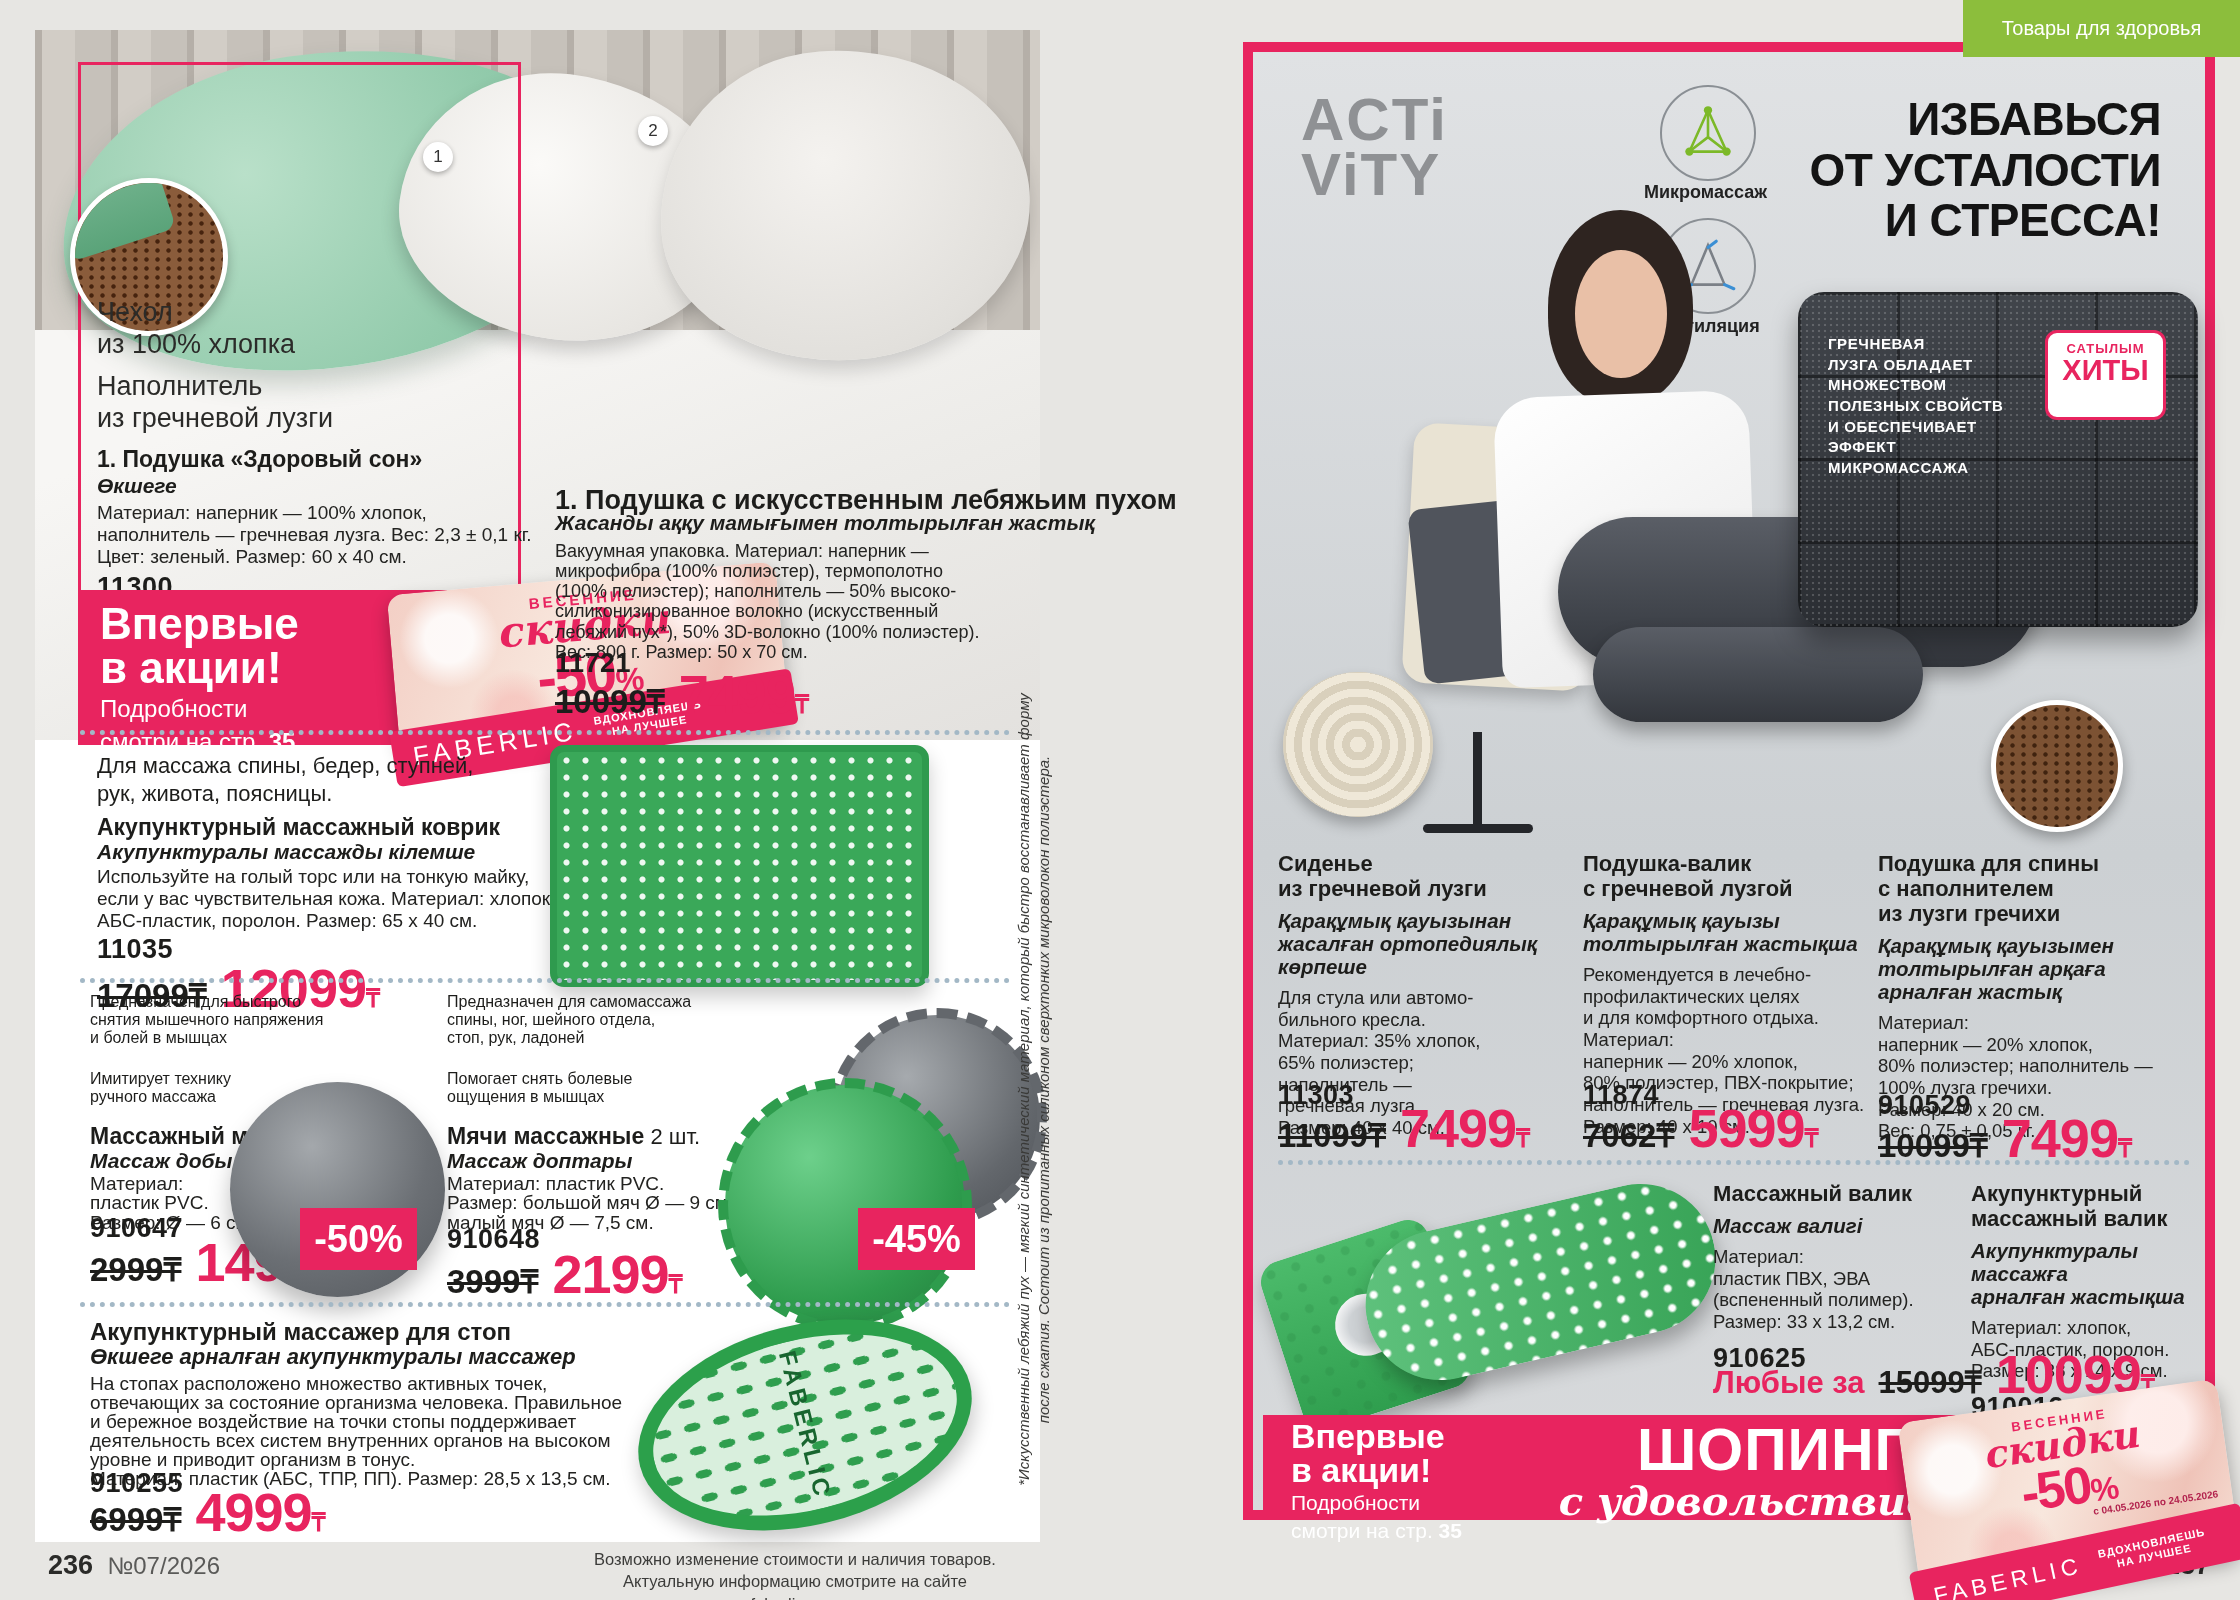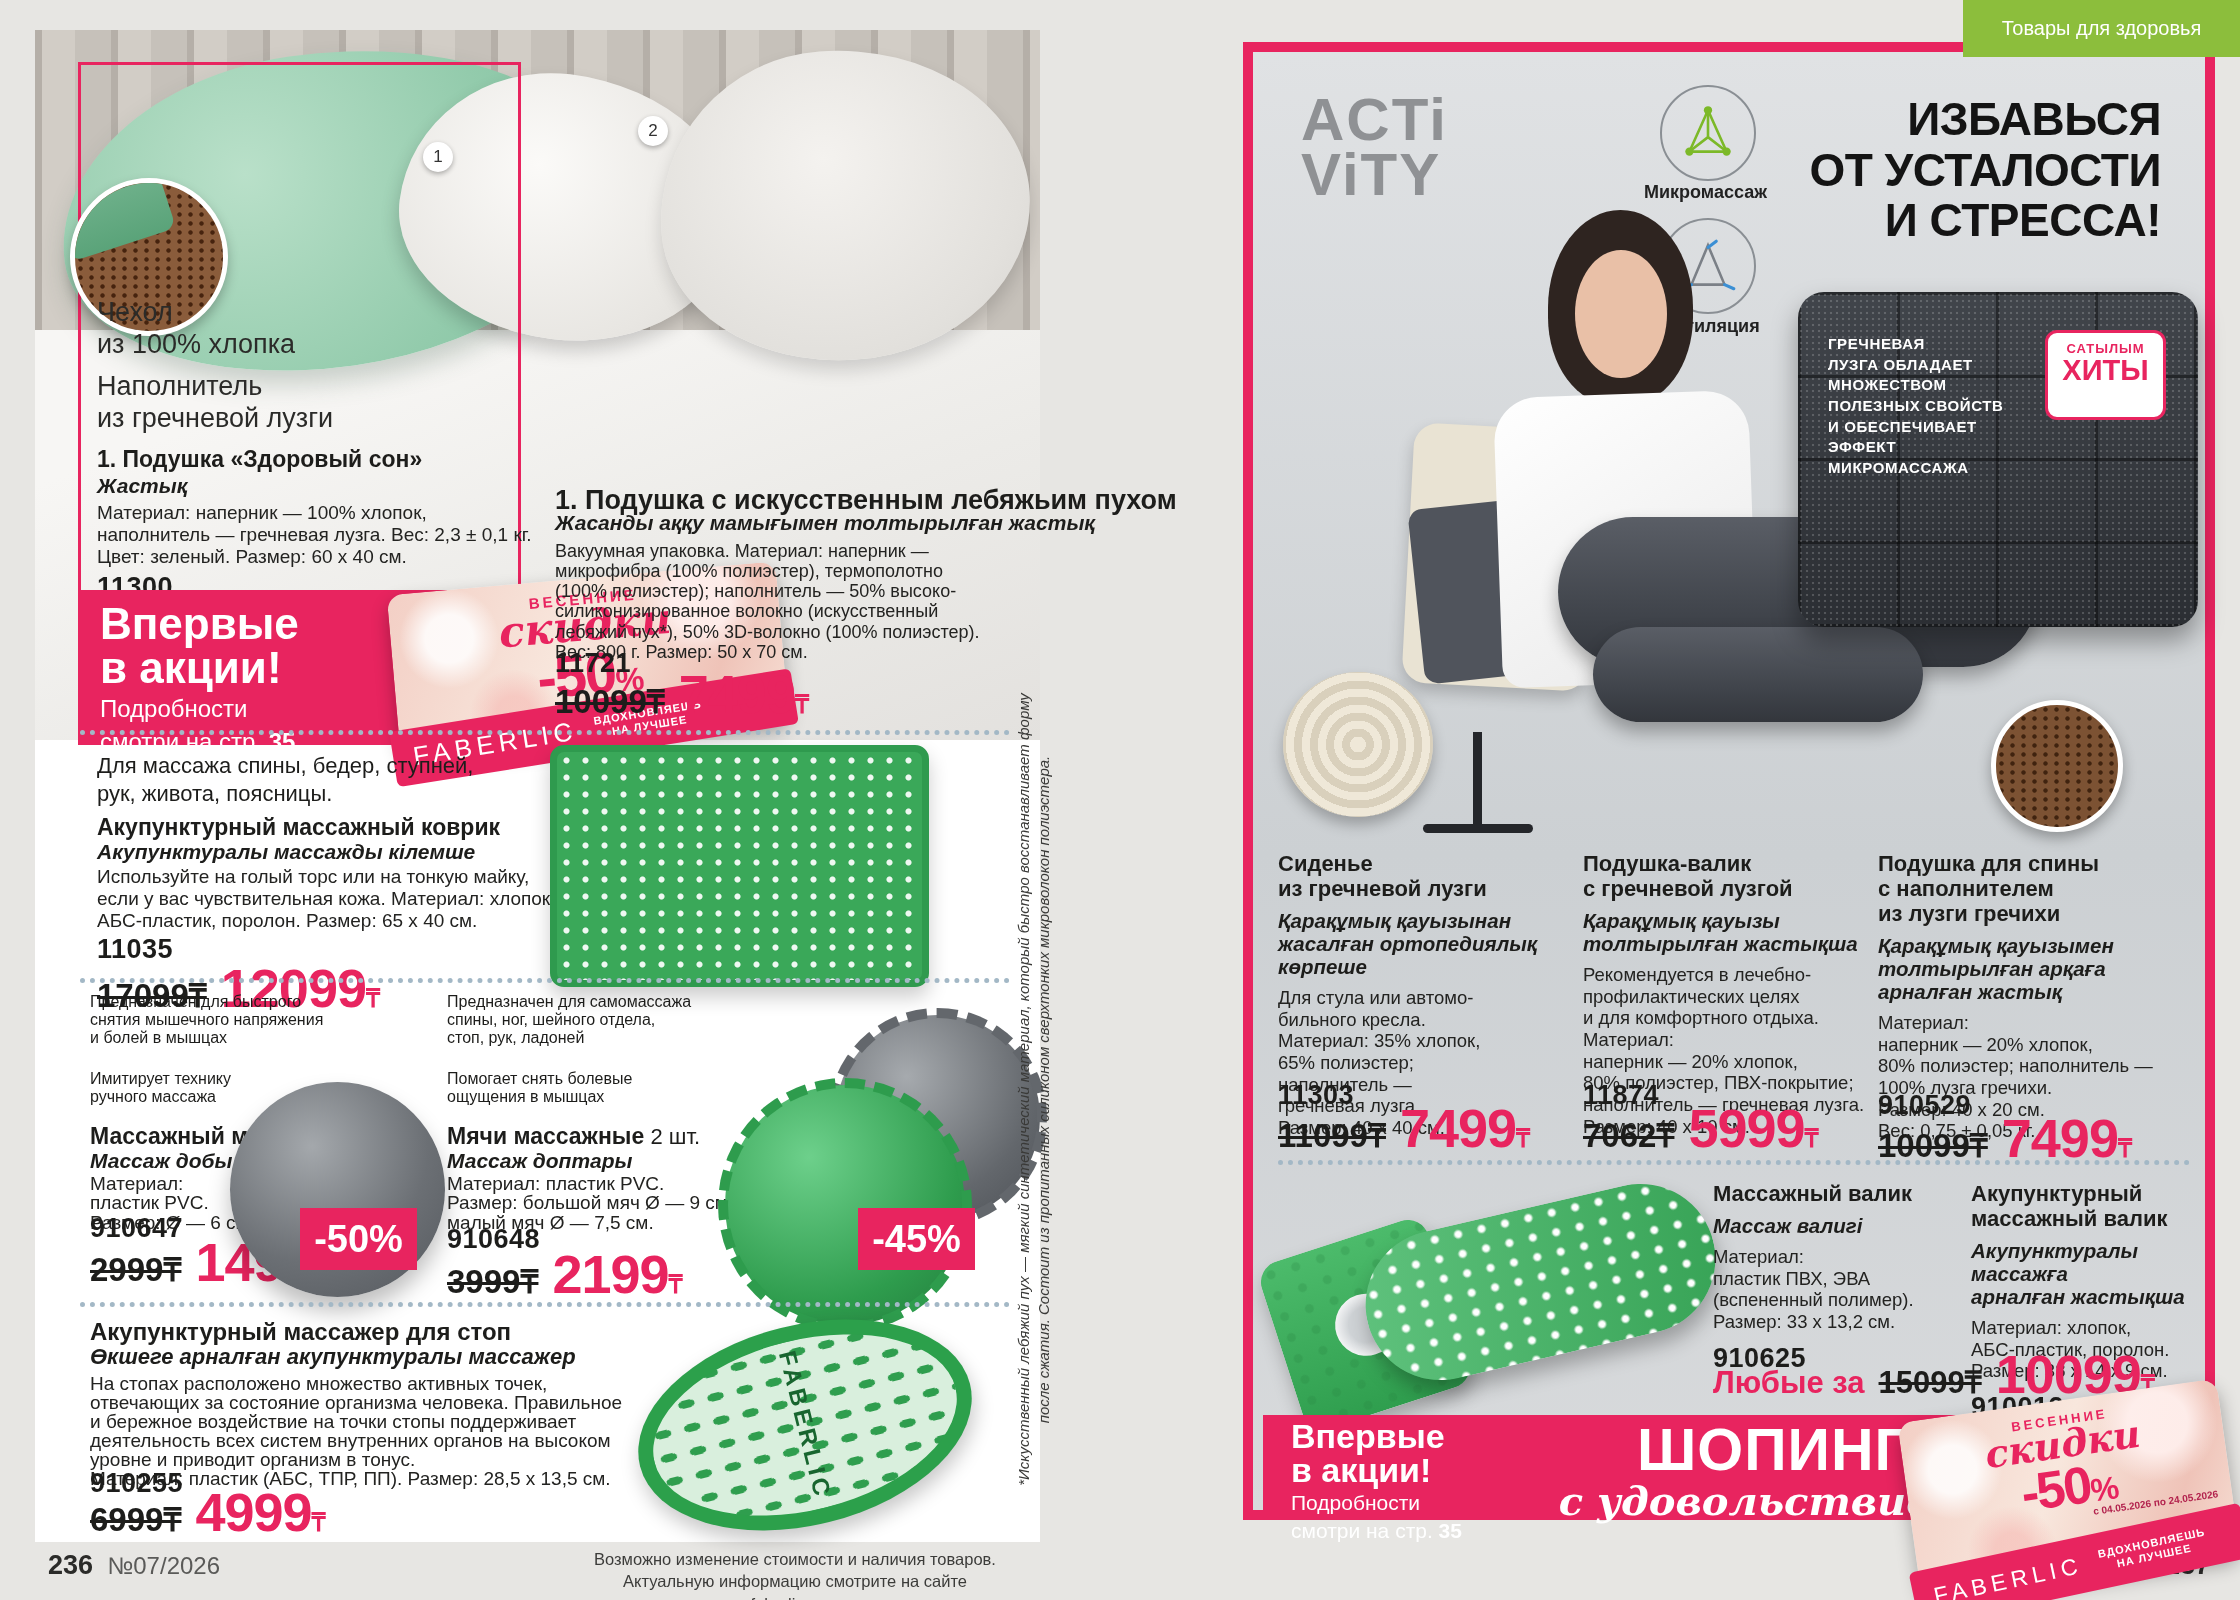--- a/index.html
+++ b/index.html
@@ -136,21 +136,21 @@
 
     <div class="abs num-badge" style="left:388px;top:112px;">1</div>
     <div class="abs num-badge" style="left:603px;top:86px;">2</div>
 
     <div class="abs callout pre" style="left:62px;top:266px;">Чехол
 из 100% хлопка</div>
     <div class="abs callout pre" style="left:62px;top:340px;">Наполнитель
 из гречневой лузги</div>
 
     <div class="abs title" style="left:62px;top:416px;">1. Подушка «Здоровый сон»</div>
-    <div class="abs kz" style="left:62px;top:444px;">Жастық</div>
+    <div class="abs kz" style="left:62px;top:444px;">Өкшеге</div>
     <div class="abs desc pre" style="left:62px;top:472px;">Материал: наперник — 100% хлопок,
 наполнитель — гречневая лузга. Вес: 2,3 ± 0,1 кг.
 Цвет: зеленый. Размер: 60 х 40 см.</div>
     <div class="abs article" style="left:62px;top:488px;margin-top:54px;">11300</div>
     <div class="abs prices" style="left:62px;top:508px;margin-top:68px;">
       <span class="old">15099₸</span>
       <span class="new"><span>10099</span><span class="cur">₸</span></span>
     </div>
 
     <div class="abs promo-block" style="left:43px;top:560px;width:437px;height:143px;">

